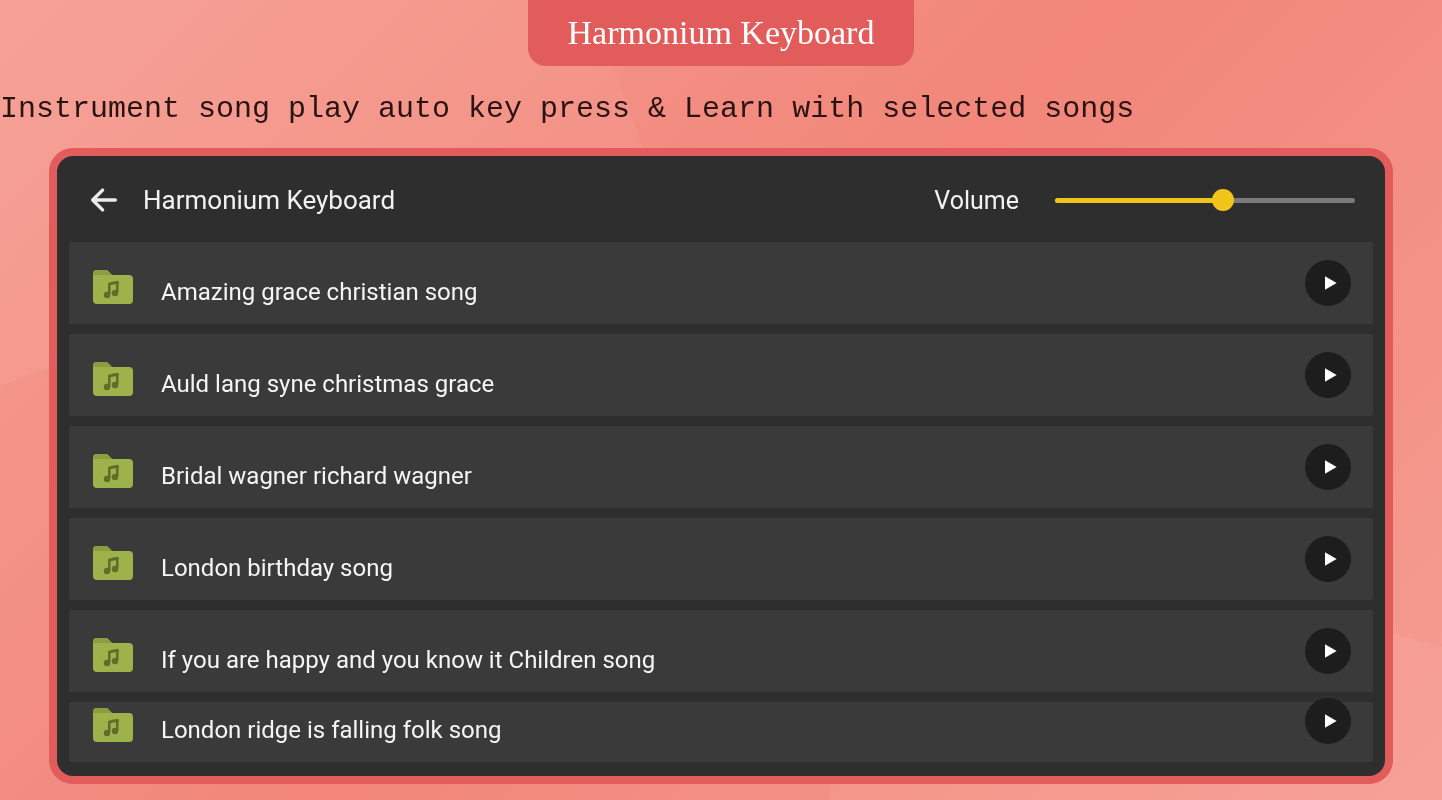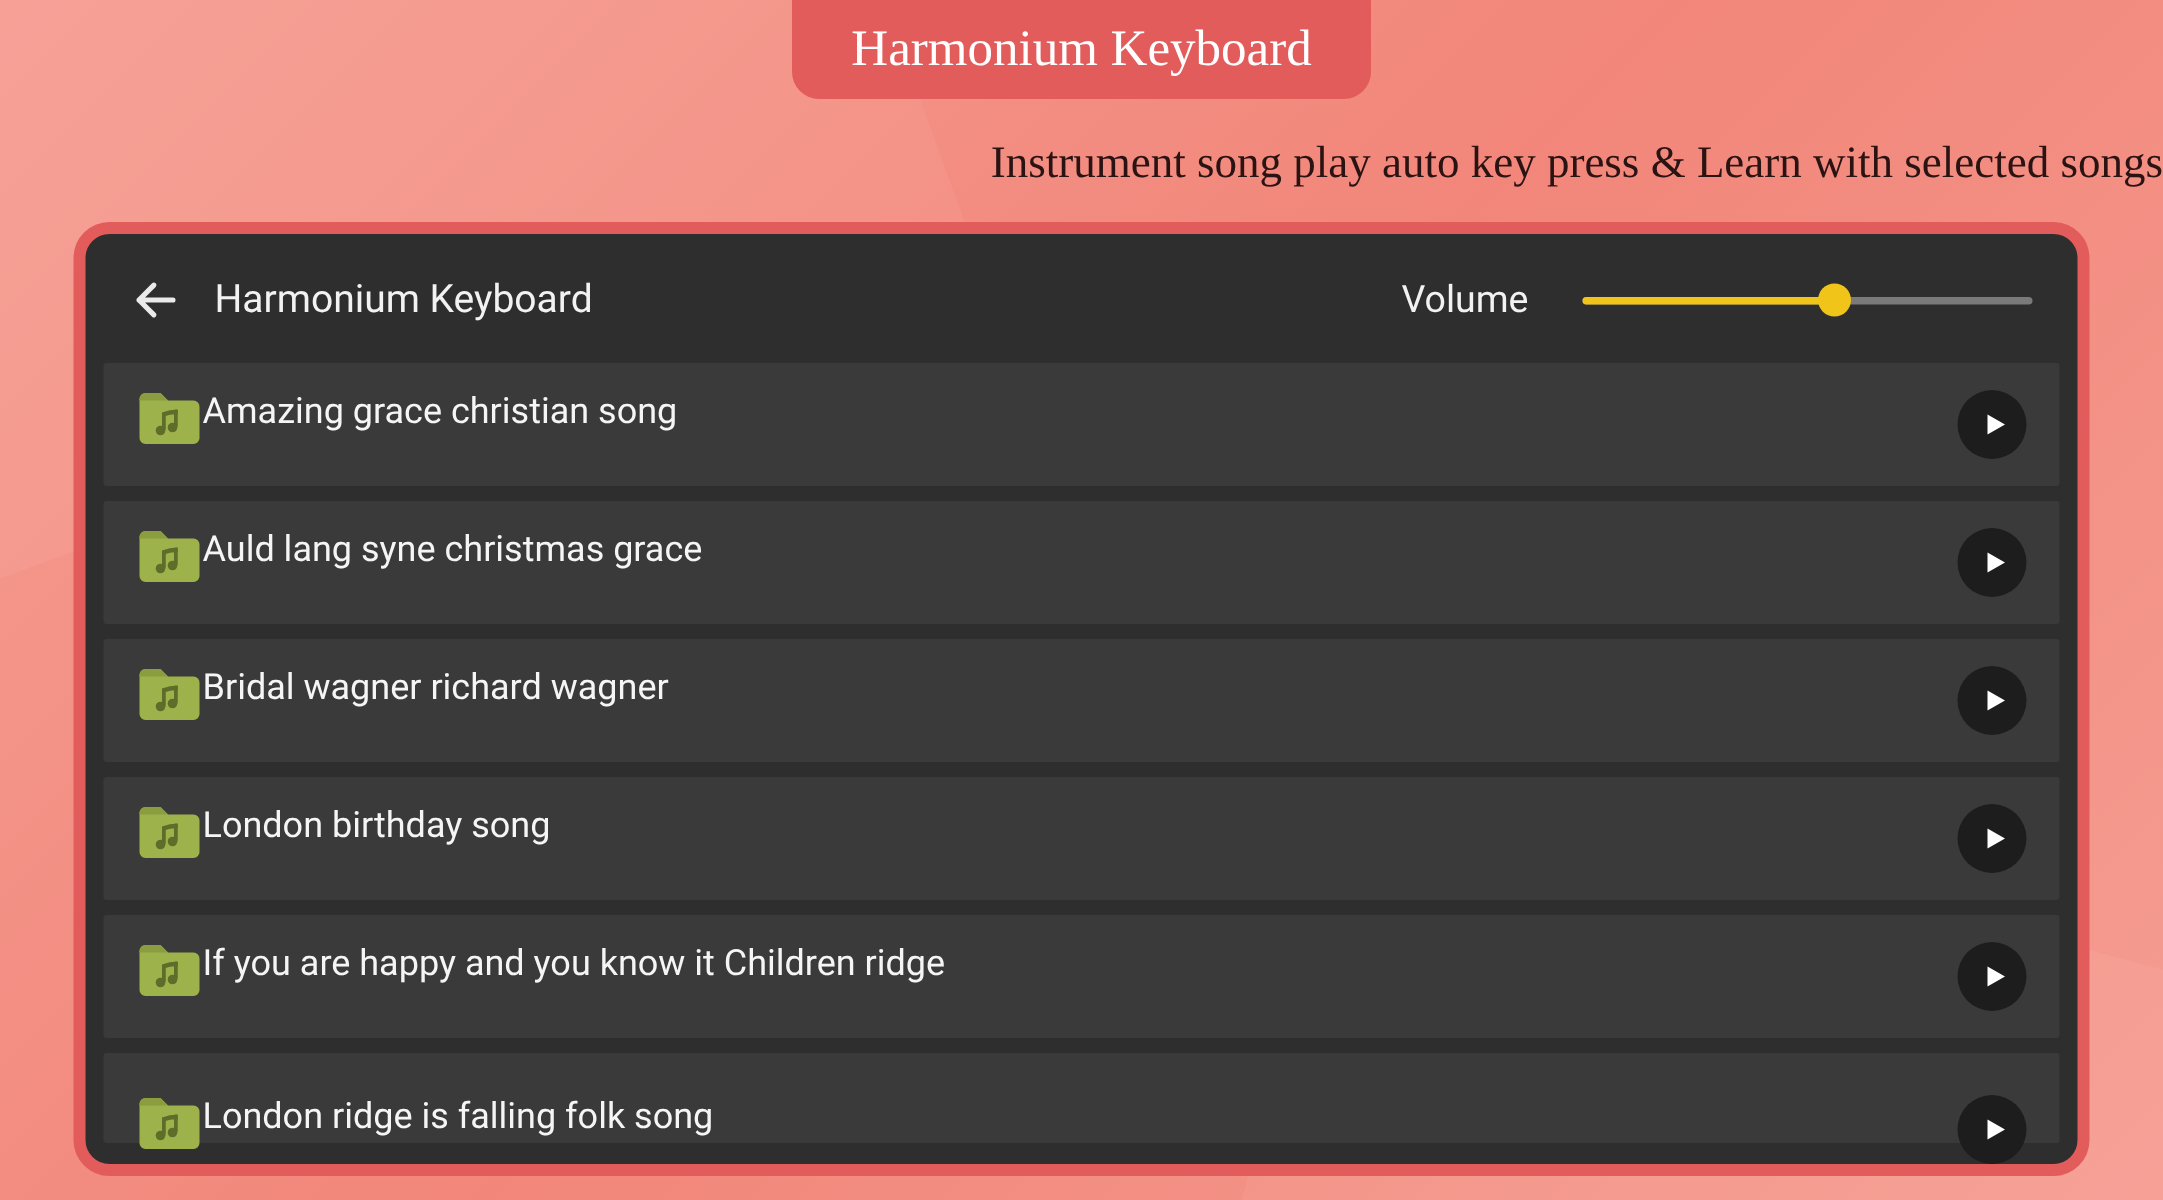--- a/index.html
+++ b/index.html
@@ -34,22 +34,22 @@
     font-family: Georgia, "Times New Roman", serif;
     font-size: 34px;
     padding: 14px 40px;
     border-radius: 0 0 18px 18px;
     margin: 0 auto;
     width: fit-content;
     position: relative;
     z-index: 2;
   }
   .subtitle {
-    text-align: right;
-    font-family: Liberation Serif, serif;
+    text-align: left;
+    font-family: Liberation Mono, monospace;
     font-size: 30px;
     color: #2a1313;
     margin-top: 26px;
     position: relative;
     z-index: 2;
   }
 
   .device-frame {
     margin: 22px auto 0;
     width: 1344px;
@@ -117,25 +117,26 @@
     background: #f0c419;
     border-radius: 50%;
     transform: translate(-50%, -50%);
   }
 
   .song-list {
     padding: 0 12px;
   }
   .song-row {
     display: flex;
-    align-items: flex-start;
+    align-items: flex-end;
     background: #3a3a3a;
     border-radius: 2px;
     margin-bottom: 10px;
     padding: 18px 22px;
+    gap: 26px;
   }
   .song-row.partial {
     height: 60px;
     padding-top: 28px;
   }
   .folder-icon {
     width: 44px;
     height: 38px;
     flex-shrink: 0;
     position: relative;
@@ -281,21 +282,21 @@
             <path fill="#8a9e3f" d="M2 6a4 4 0 0 1 4-4h10l5 5H2z"></path>
             <g fill="#5e6d2a">
               <rect x="17" y="15" width="2.5" height="12" rx="1"></rect>
               <rect x="25" y="13" width="2.5" height="12" rx="1"></rect>
               <path d="M17 15 q5 -2 10.5 -2 v3 q-5 0 -10.5 2 z"></path>
               <circle cx="16" cy="27" r="3.2"></circle>
               <circle cx="24" cy="25" r="3.2"></circle>
             </g>
           </svg>
         </div>
-        <div class="song-title">If you are happy and you know it Children ridge</div>
+        <div class="song-title">If you are happy and you know it Children song</div>
         <div class="play-btn">
           <svg viewBox="0 0 24 24" width="20" height="20">
             <path fill="#ffffff" d="M6 4l14 8-14 8z"></path>
           </svg>
         </div>
       </div>
       <div class="song-row partial">
         <div class="folder-icon">
           <svg viewBox="0 0 44 38" width="44" height="38">
             <path fill="#9db24a" d="M2 6a4 4 0 0 1 4-4h10l5 5h17a4 4 0 0 1 4 4v21a4 4 0 0 1-4 4H6a4 4 0 0 1-4-4z"></path>

